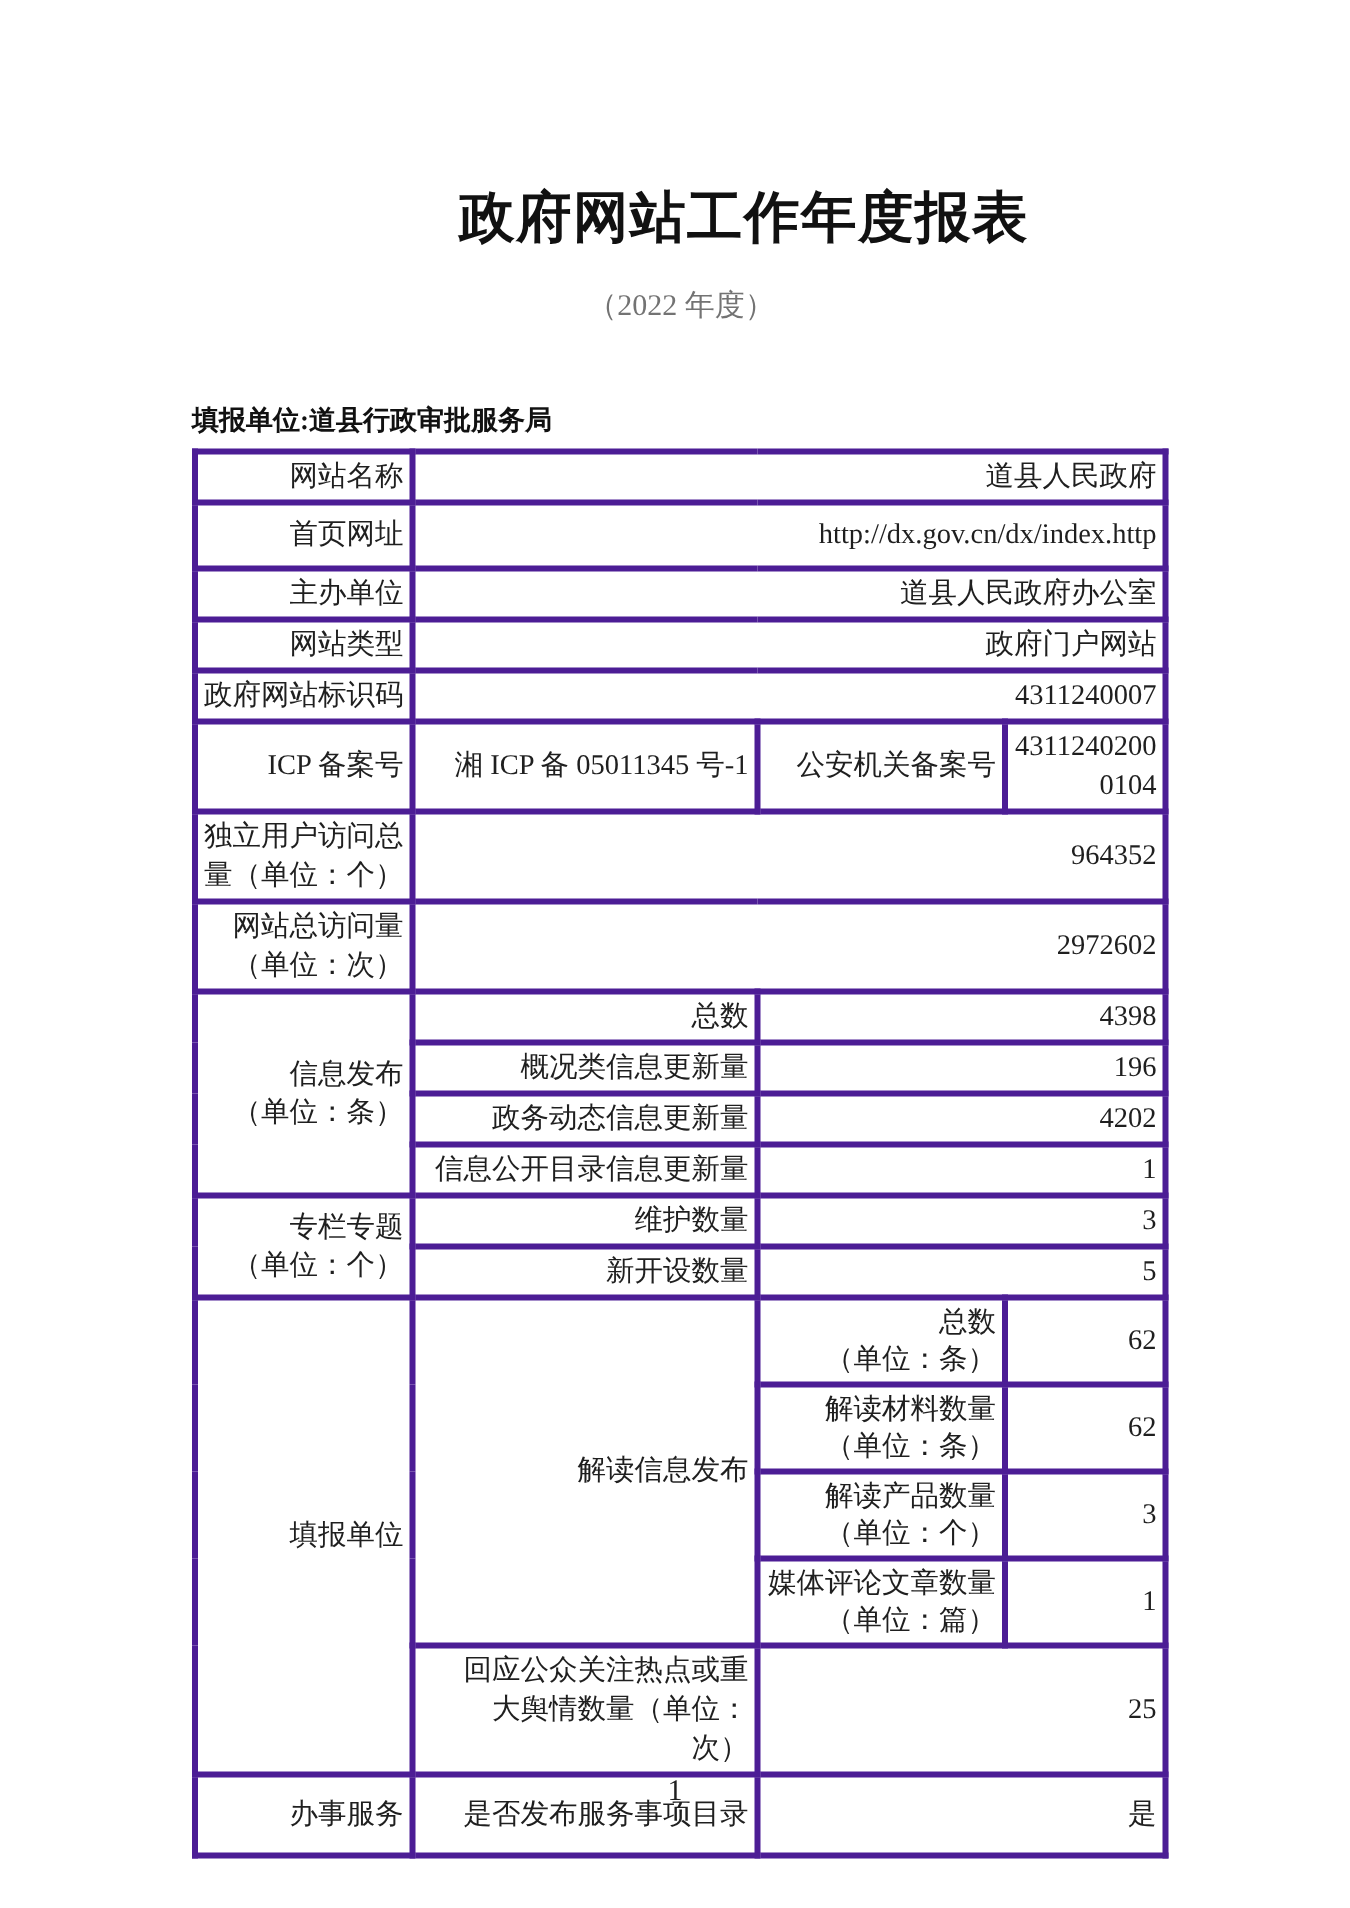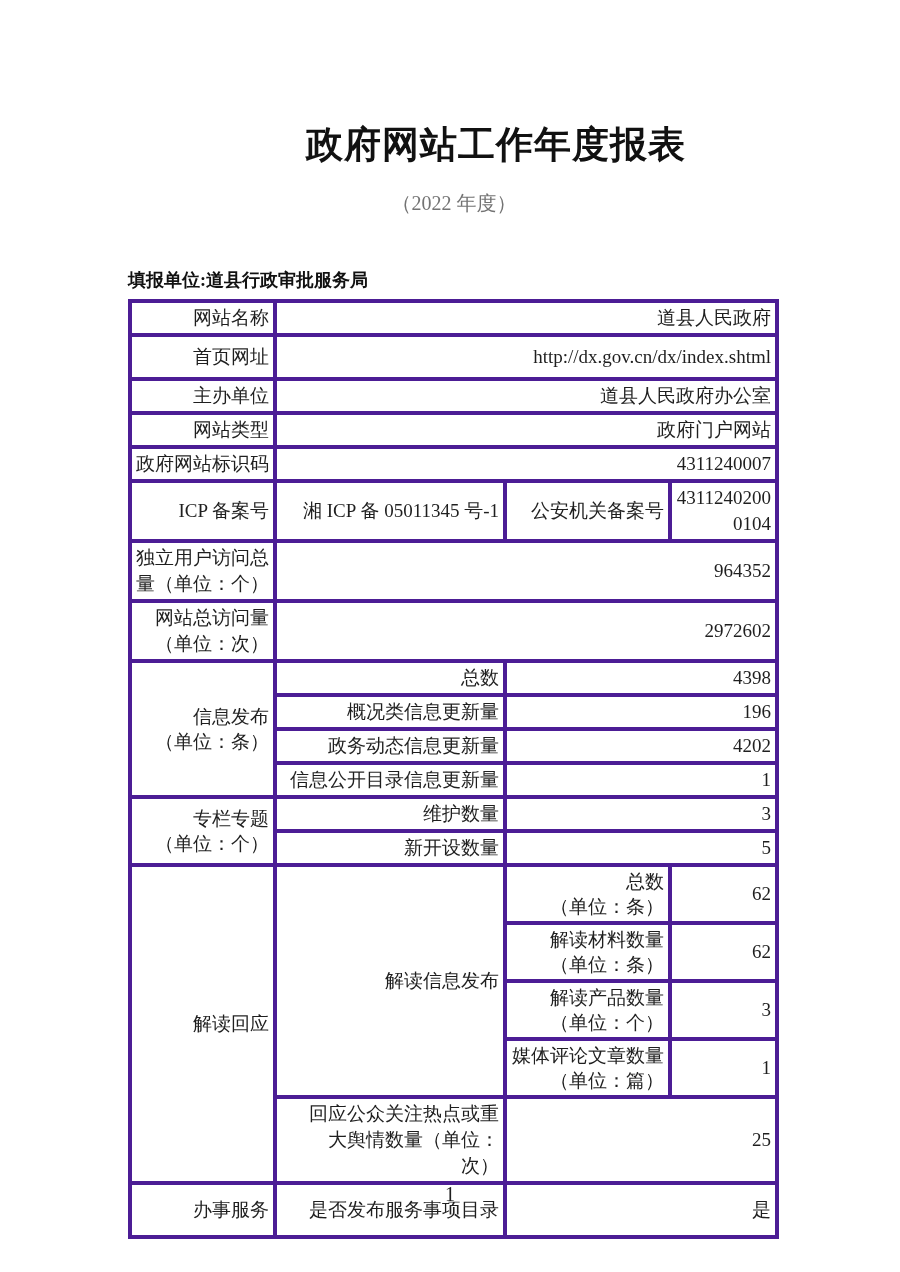--- a/index.html
+++ b/index.html
@@ -57,21 +57,21 @@
         <col style="width:165px">
         <col style="width:107px">
     </colgroup>
     <tbody>
       <tr style="height:31px">
         <td>网站名称</td>
         <td colspan="3">道县人民政府</td>
       </tr>
       <tr style="height:44px">
         <td>首页网址</td>
-        <td colspan="3">http://dx.gov.cn/dx/index.shtml</td>
+        <td colspan="3">http://dx.gov.cn/dx/index.http</td>
       </tr>
       <tr style="height:31px">
         <td>主办单位</td>
         <td colspan="3">道县人民政府办公室</td>
       </tr>
       <tr style="height:31px">
         <td>网站类型</td>
         <td colspan="3">政府门户网站</td>
       </tr>
       <tr style="height:31px">
@@ -127,21 +127,21 @@
         </td>
         <td>维护数量</td>
         <td colspan="2">3</td>
       </tr>
       <tr style="height:31px">
         <td>新开设数量</td>
         <td colspan="2">5</td>
       </tr>
 
       <tr style="height:52px">
-        <td rowspan="5">解读回应</td>
+        <td rowspan="5">填报单位</td>
         <td rowspan="4">解读信息发布</td>
         <td>
           <span class="stack">
             <span>总数</span>
             <span>（单位：条）</span>
           </span>
         </td>
         <td>62</td>
       </tr>
       <tr style="height:52px">

